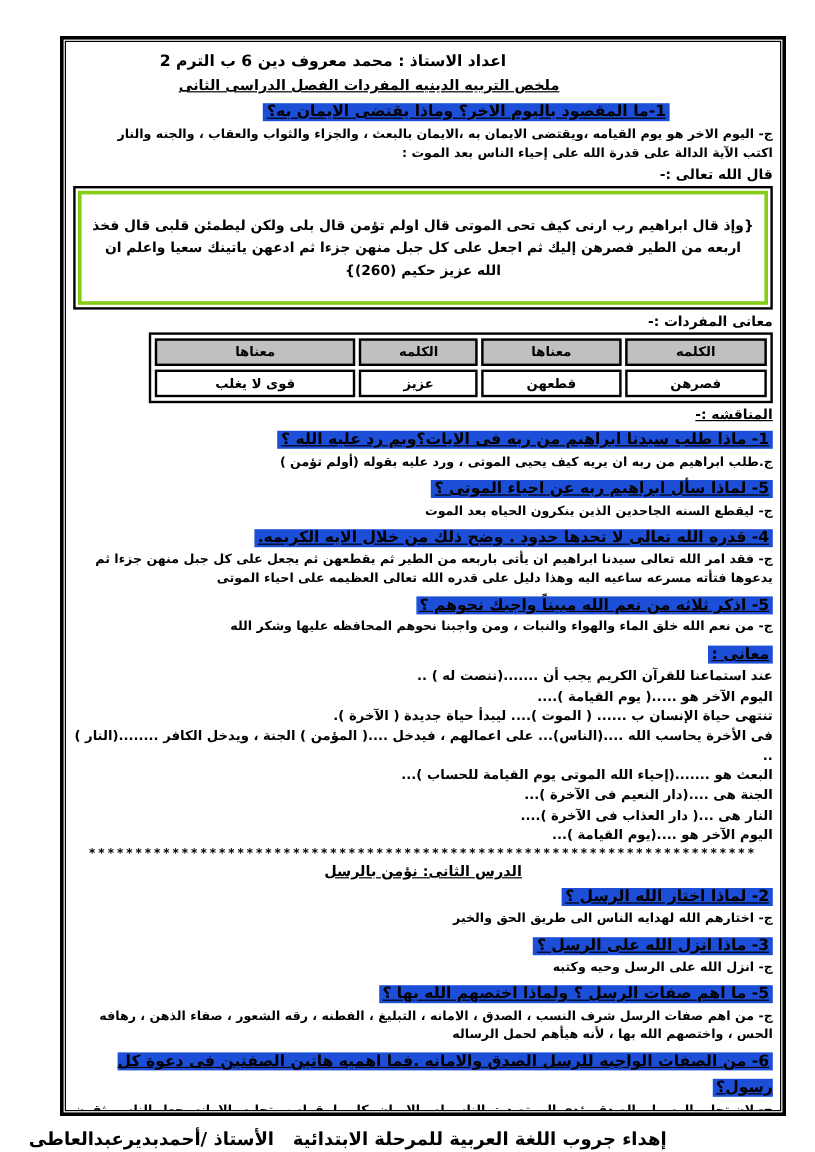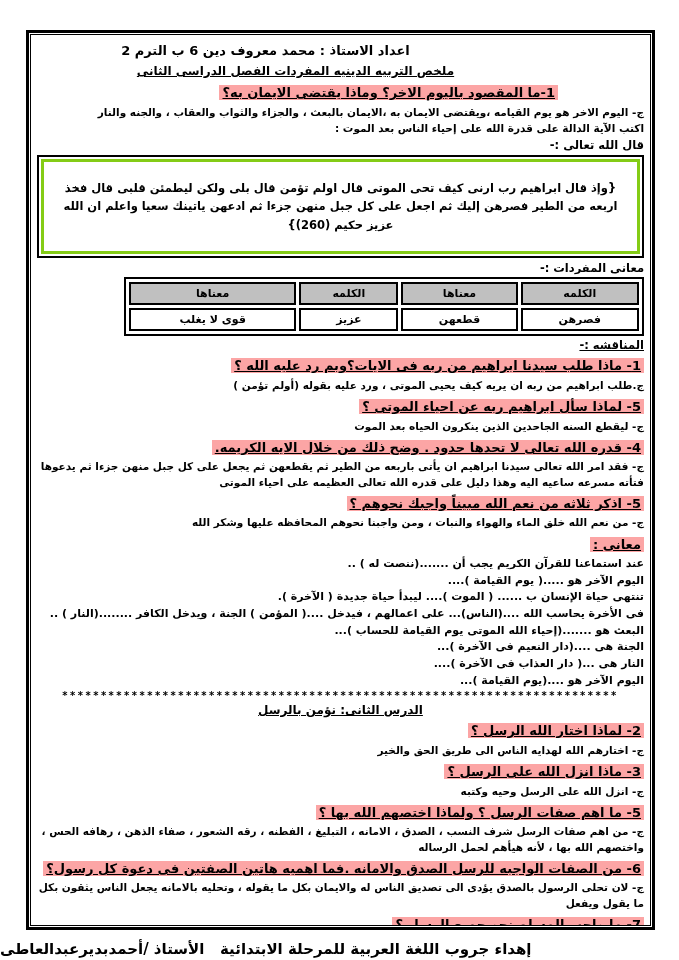--- a/index.html
+++ b/index.html
@@ -1,28 +1,28 @@
 <!DOCTYPE html>
 <html><head>
 <meta charset="utf-8">
 <style>
   html,body{margin:0;padding:0;background:#fff;}
   body{width:679px;height:960px;position:relative;font-family:"DejaVu Sans",sans-serif;color:#000;}
-  .page{position:absolute;inset:0;background:#fff;}
+  .page{position:absolute;inset:0;background:#fff;margin-left:24px;}
   .frame{position:absolute;left:26px;top:30px;right:24px;bottom:30px;border:3px solid #000;}
   .frame-inner{position:absolute;inset:1px;border:1px solid #000;overflow:hidden;}
   .content{direction:rtl;padding:4px 6px 0 6px;}
   .line{margin:1px 0;text-align:right;}
   .center{text-align:center;}
   .u{text-decoration:underline;}
   .hdr1{font-size:13px;font-weight:700;position:relative;right:75px;}
   .hdr2{font-size:12px;font-weight:700;text-decoration:underline;position:relative;right:45px;}
   .hdr3{font-size:12px;font-weight:700;text-decoration:underline;position:relative;right:70px;}
   .qhead{margin:2px 0;text-align:right;line-height:1.35;}
-  .qhead .hl{background:#fca5a5;font-weight:700;font-size:13px;text-decoration:underline;padding:0 3px;}
+  .qhead .hl{background:#1d4ed8;font-weight:700;font-size:13px;text-decoration:underline;padding:0 3px;}
   .q1head{padding-left:0;padding-right:0;text-align:right;margin-right:86px;}
   .ans{font-size:10.5px;font-weight:700;line-height:1.45;text-align:right;margin:1px 0;}
   .label{font-size:11.5px;font-weight:700;text-align:right;margin:2px 0;}
   .verse-box{border:2px solid #000;padding:2px;margin:3px 0;}
   .verse-inner{border:3px solid #84cc16;padding:17px 8px;font-weight:700;font-size:11.5px;line-height:1.6;text-align:center;}
   table.vocab{border-collapse:separate;border-spacing:3px;border:2px solid #000;width:520px;margin:2px 0 2px auto;}
   table.vocab th{background:#c0c0c0;border:2px solid #000;font-size:11px;font-weight:700;padding:1px 6px;height:17px;}
   table.vocab td{background:#fff;border:2px solid #000;font-size:11px;font-weight:700;padding:1px 6px;text-align:center;height:17px;}
   .fill{font-size:11px;font-weight:700;line-height:1.42;text-align:right;margin:1px 0;}
   .sep{font-size:10px;font-weight:700;letter-spacing:2.5px;text-align:center;margin:2px 0;white-space:nowrap;overflow:hidden;}

